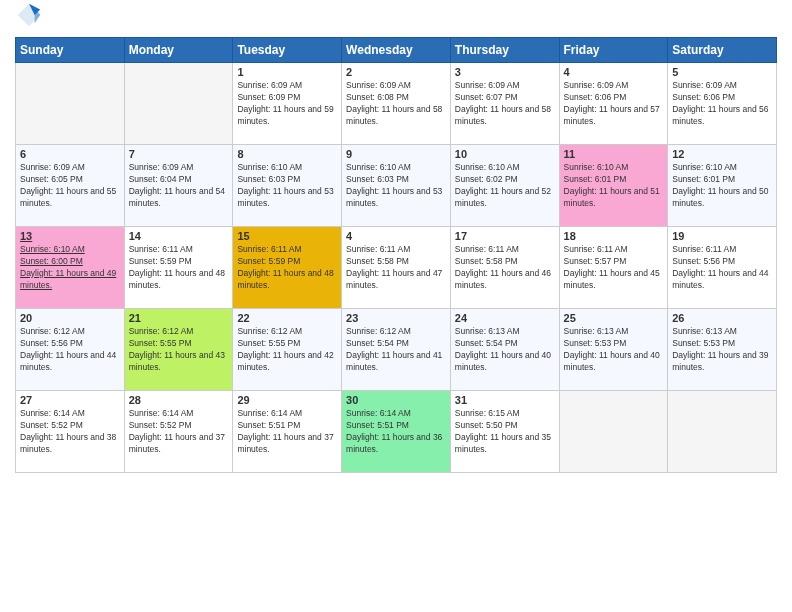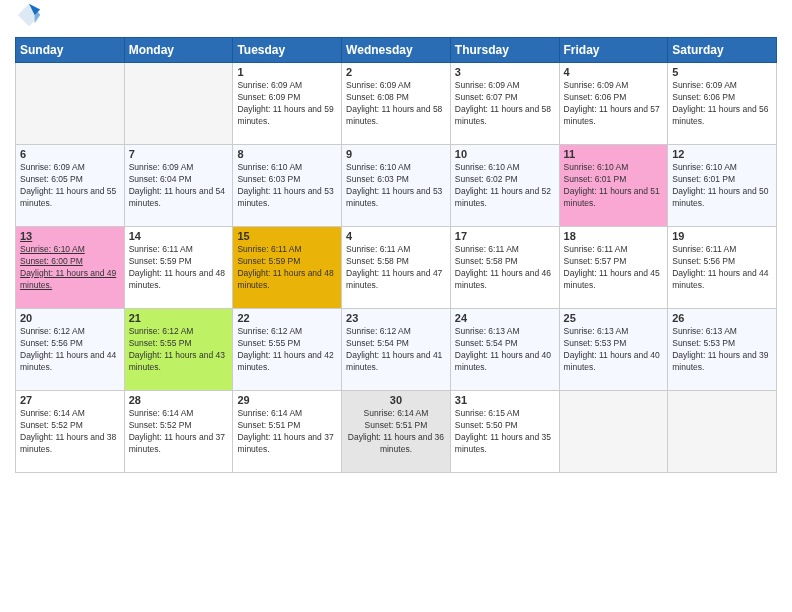--- a/index.html
+++ b/index.html
@@ -308,21 +308,21 @@
             <div class="day-info" style="white-space: pre-line;">Sunrise: 6:14 AM
 Sunset: 5:52 PM
 Daylight: 11 hours and 37 minutes.</div>
           </td>
           <td style="background: rgb(255, 255, 255);">
             <span class="day-num">29</span>
             <div class="day-info" style="white-space: pre-line;">Sunrise: 6:14 AM
 Sunset: 5:51 PM
 Daylight: 11 hours and 37 minutes.</div>
           </td>
-          <td style="background: #e5e5e5; text-align: center;">
+          <td style="background: #86efac;">
             <span class="day-num">30</span>
             <div class="day-info" style="white-space: pre-line;">Sunrise: 6:14 AM
 Sunset: 5:51 PM
 Daylight: 11 hours and 36 minutes.</div>
           </td>
           <td style="background: rgb(255, 255, 255);">
             <span class="day-num">31</span>
             <div class="day-info" style="white-space: pre-line;">Sunrise: 6:15 AM
 Sunset: 5:50 PM
 Daylight: 11 hours and 35 minutes.</div>

